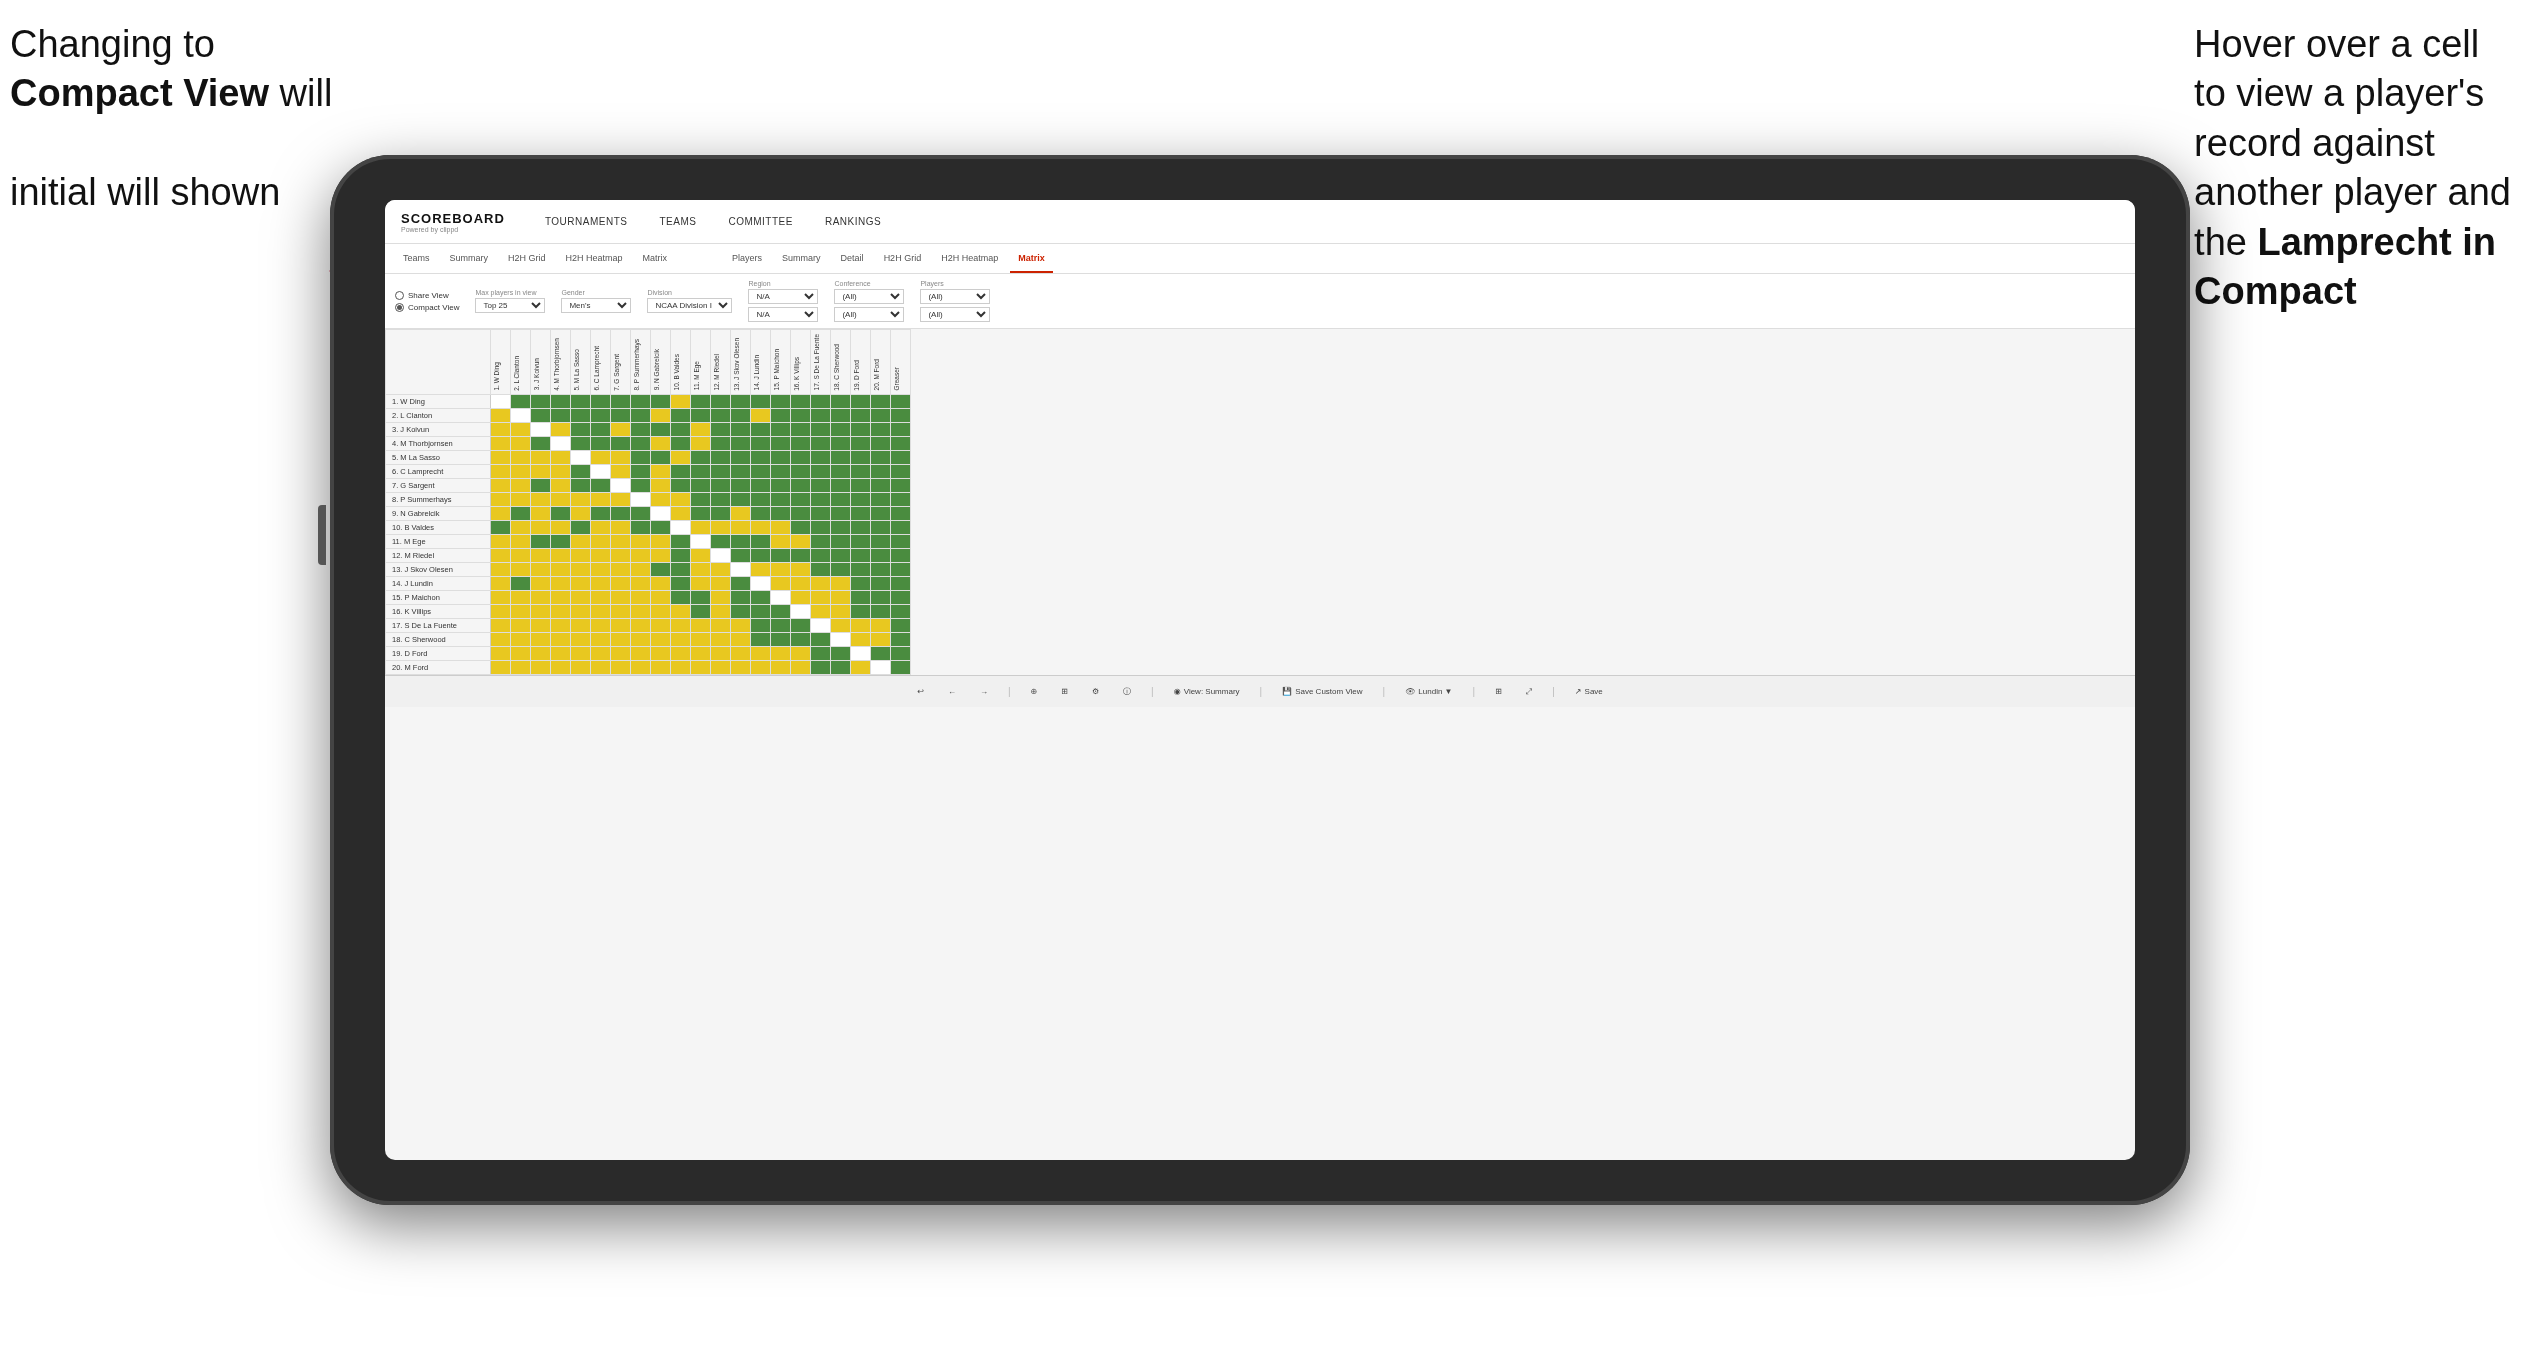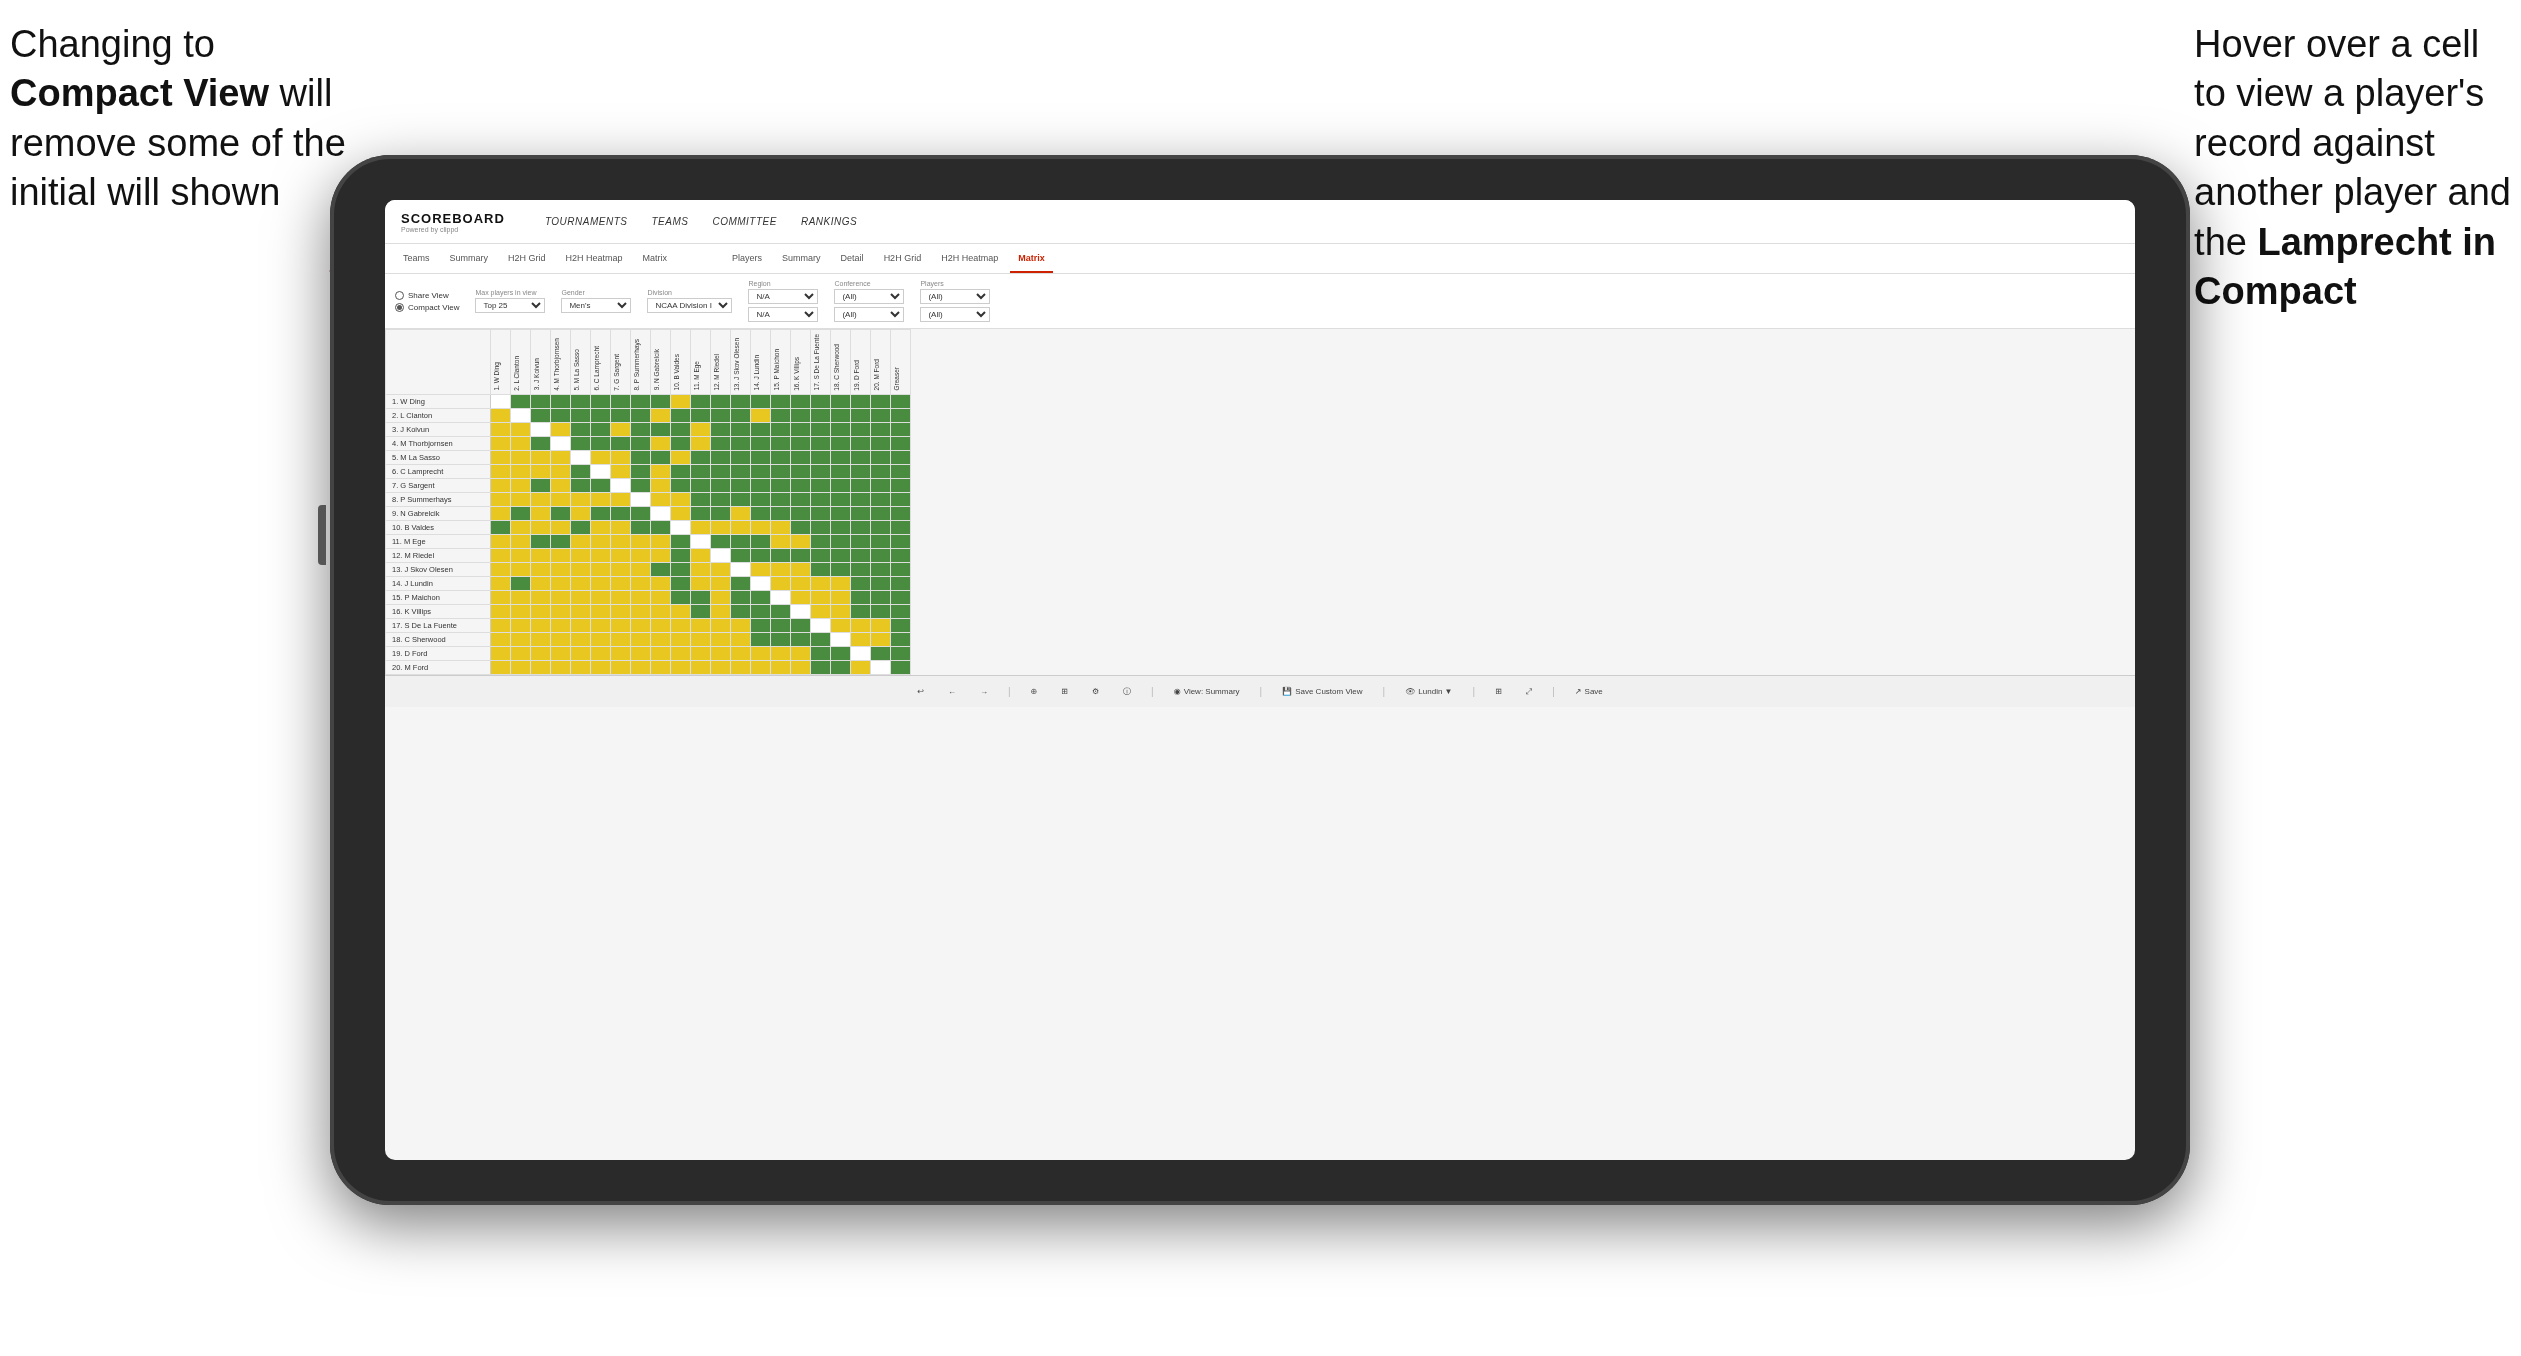--- a/index.html
+++ b/index.html
@@ -104,22 +104,21 @@
       letter-spacing: 1px;
       color: #111;
     }
     .logo-powered {
       font-size: 7px;
       color: #888;
     }
 
     .nav-items {
       display: flex;
-      gap: 24px;
-      font-style: italic;
+      gap: 32px;
     }
     .nav-item {
       font-size: 10px;
       color: #333;
       cursor: pointer;
       letter-spacing: 0.5px;
     }
 
     
     .tabs-bar {
@@ -295,21 +294,21 @@
   </defs>
 
   <line x1="330" y1="270" x2="590" y2="410" stroke="#cc2244" stroke-width="3" marker-end="url(#arrowhead1)"></line>
 
   <line x1="1820" y1="270" x2="1050" y2="550" stroke="#cc2244" stroke-width="3" marker-end="url(#arrowhead2)"></line>
 </svg>
 
 <div class="annotation-left">
   <span>Changing to</span><br>
   <span class="bold">Compact View</span><span> will</span><br>
-  <span>remove some of the</span><br>
+  <br>
   <span>initial will shown</span>
 </div>
 
 <div class="annotation-right">
   <span>Hover over a cell</span><br>
   <span>to view a player's</span><br>
   <span>record against</span><br>
   <span>another player and</span><br>
   <span>the </span><span class="bold">Lamprecht in</span><br>
   <span class="bold">Compact</span>

